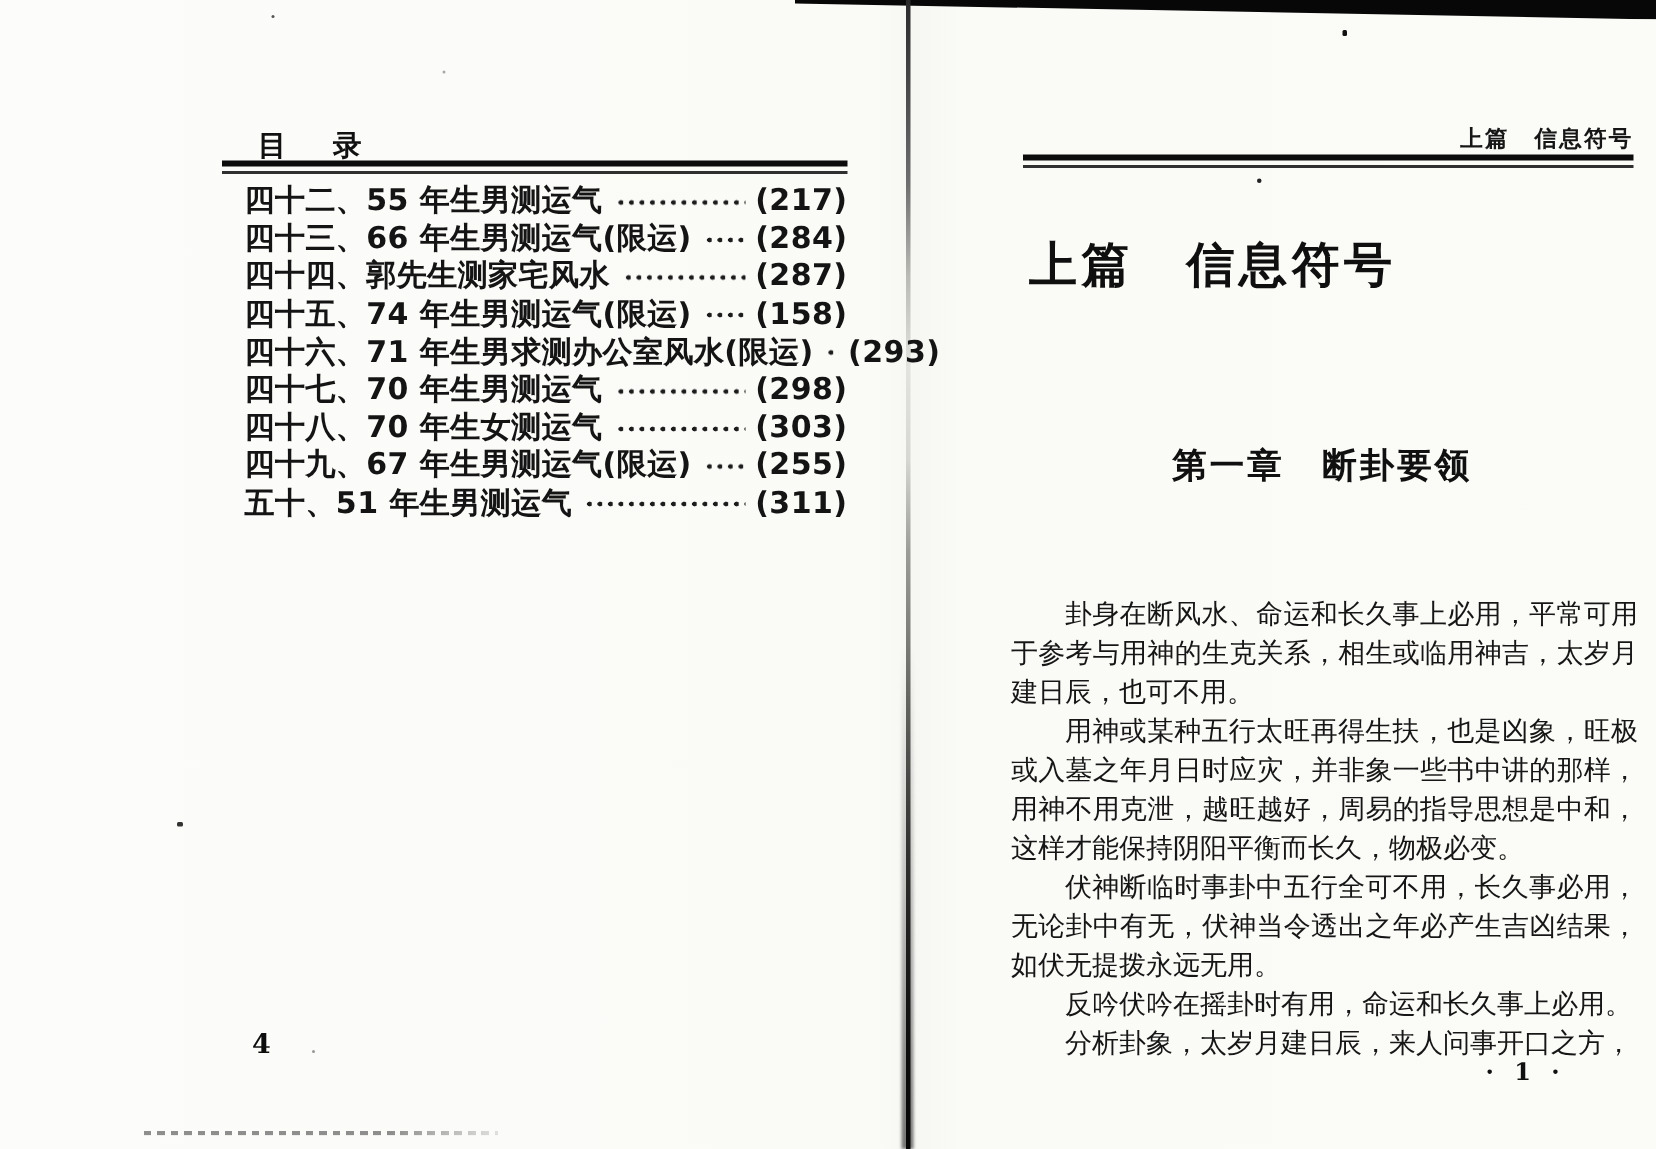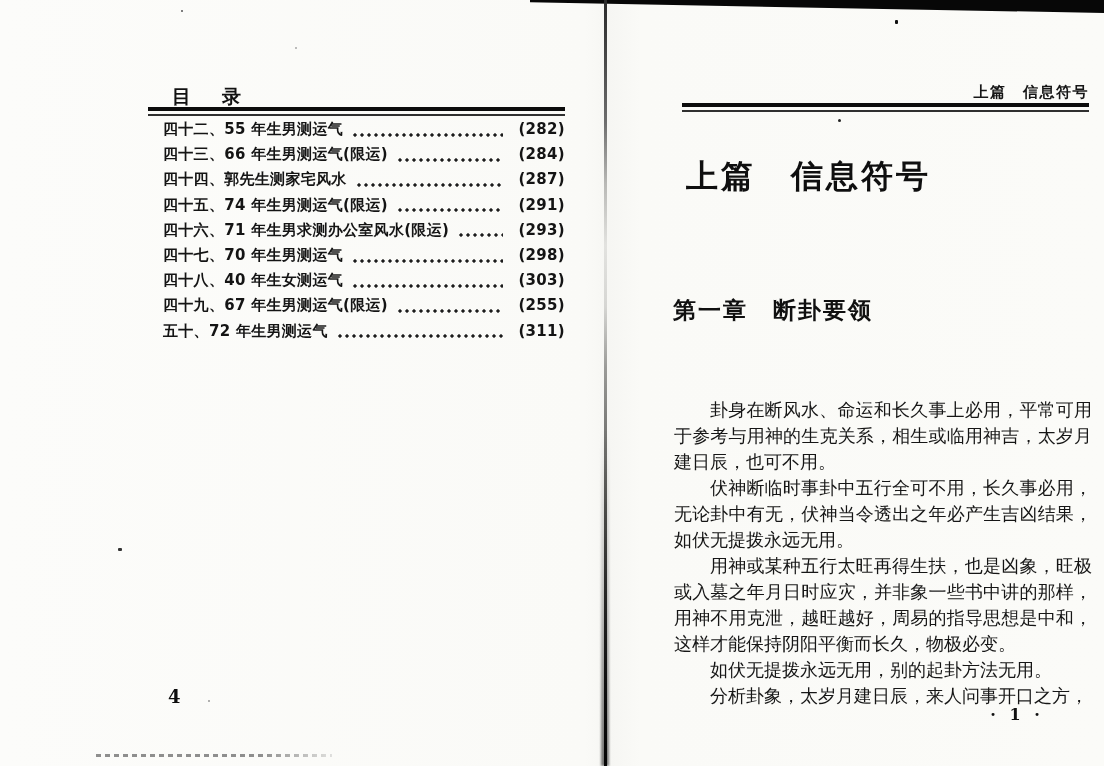--- a/index.html
+++ b/index.html
@@ -42,21 +42,21 @@
     font-size:19px; font-weight:bold; letter-spacing:6px; color:#111;
   }
   .rule { position:absolute; }
   .rule .thick { height:4px; background:#0c0c0c; }
   .rule .thin  { height:2px; background:#303030; margin-top:3px; }
   .toc-rule  { left:148px; top:107px; width:417px; }
   .head-rule { left:50px;  top:103px; width:407px; }
   .toc-list { position:absolute; left:148px; top:120px; width:417px; }
   .toc-row {
     display:flex; align-items:baseline; height:25.2px; padding-left:15px;
-    font-size:15px; font-weight:600; letter-spacing:0.3px; color:#141414; white-space:nowrap;
+    font-size:20px; font-weight:600; letter-spacing:0.3px; color:#141414; white-space:nowrap;
   }
   .toc-row .t { flex:0 0 auto; }
   .toc-row .leader {
     flex:1 1 auto; height:12px; margin:0 6px 0 9px; align-self:center;
     background-image:radial-gradient(circle at 3px 8px, #1c1c1c 1.45px, rgba(0,0,0,0) 1.8px);
     background-size:7px 12px; background-repeat:repeat-x;
     min-width:8px;
   }
   .toc-row .pg { flex:0 0 56px; text-align:right; }
   .pnum-left {
@@ -66,21 +66,21 @@
   
   .running-head {
     position:absolute; left:50px; top:83px; width:407px; text-align:right;
     font-size:15px; font-weight:bold; letter-spacing:1.5px; color:#161616;
   }
   .book-title {
     position:absolute; left:54px; top:155px;
     font-size:32px; font-weight:bold; letter-spacing:3px; color:#0f0f0f;
   }
   .chapter-heading {
-    position:absolute; left:41px; top:295px; width:417px; text-align:left;
+    position:absolute; left:41px; top:295px; width:417px; text-align:center;
     font-size:23px; font-weight:bold; letter-spacing:2px; color:#101010;
   }
   .body-text {
     position:absolute; left:42px; top:397px; width:418px;
     font-size:18px; line-height:26px; text-align:justify; color:#161616;
   }
   .body-text p { margin:0; text-indent:2em; }
   .pnum-right {
     position:absolute; left:330px; top:705px; width:110px; text-align:center;
     font-family:"DejaVu Serif", serif; font-size:16px; font-weight:bold; letter-spacing:4px; color:#101010;
@@ -106,81 +106,81 @@
     <div class="toc-header">目　录</div>
     <div class="rule toc-rule">
       <div class="thick"></div>
       <div class="thin"></div>
     </div>
 
     <div class="toc-list">
       <div class="toc-row">
         <span class="t">四十二、55 年生男测运气</span>
         <span class="leader"></span>
-        <span class="pg">(282)</span>
+        <span class="pg">(217)</span>
       </div>
       <div class="toc-row">
         <span class="t">四十三、66 年生男测运气(限运)</span>
         <span class="leader"></span>
         <span class="pg">(284)</span>
       </div>
       <div class="toc-row">
         <span class="t">四十四、郭先生测家宅风水</span>
         <span class="leader"></span>
         <span class="pg">(287)</span>
       </div>
       <div class="toc-row">
         <span class="t">四十五、74 年生男测运气(限运)</span>
         <span class="leader"></span>
-        <span class="pg">(291)</span>
+        <span class="pg">(158)</span>
       </div>
       <div class="toc-row">
         <span class="t">四十六、71 年生男求测办公室风水(限运)</span>
         <span class="leader"></span>
         <span class="pg">(293)</span>
       </div>
       <div class="toc-row">
         <span class="t">四十七、70 年生男测运气</span>
         <span class="leader"></span>
         <span class="pg">(298)</span>
       </div>
       <div class="toc-row">
-        <span class="t">四十八、40 年生女测运气</span>
+        <span class="t">四十八、70 年生女测运气</span>
         <span class="leader"></span>
         <span class="pg">(303)</span>
       </div>
       <div class="toc-row">
         <span class="t">四十九、67 年生男测运气(限运)</span>
         <span class="leader"></span>
         <span class="pg">(255)</span>
       </div>
       <div class="toc-row">
-        <span class="t">五十、72 年生男测运气</span>
+        <span class="t">五十、51 年生男测运气</span>
         <span class="leader"></span>
         <span class="pg">(311)</span>
       </div>
     </div>
 
     <div class="pnum-left">4</div>
   </section>
 
   <section class="page-right">
     <div class="running-head">上篇　信息符号</div>
     <div class="rule head-rule">
       <div class="thick"></div>
       <div class="thin"></div>
     </div>
 
     <h1 class="book-title" style="margin:0;">上篇　信息符号</h1>
     <h2 class="chapter-heading" style="margin:0;">第一章　断卦要领</h2>
 
     <div class="body-text">
       <p>卦身在断风水、命运和长久事上必用，平常可用于参考与用神的生克关系，相生或临用神吉，太岁月建日辰，也可不用。</p>
+      <p>用神或某种五行太旺再得生扶，也是凶象，旺极或入墓之年月日时应灾，并非象一些书中讲的那样，用神不用克泄，越旺越好，周易的指导思想是中和，这样才能保持阴阳平衡而长久，物极必变。</p>
       <p>伏神断临时事卦中五行全可不用，长久事必用，无论卦中有无，伏神当令透出之年必产生吉凶结果，如伏无提拨永远无用。</p>
-      <p>用神或某种五行太旺再得生扶，也是凶象，旺极或入墓之年月日时应灾，并非象一些书中讲的那样，用神不用克泄，越旺越好，周易的指导思想是中和，这样才能保持阴阳平衡而长久，物极必变。</p>
-      <p>如伏无提拨永远无用，别的起卦方法无用。</p>
+      <p>反吟伏吟在摇卦时有用，命运和长久事上必用。</p>
       <p>分析卦象，太岁月建日辰，来人问事开口之方，</p>
     </div>
 
     <div class="pnum-right">· 1 ·</div>
   </section>
 
 </div>
 
 </body></html>

